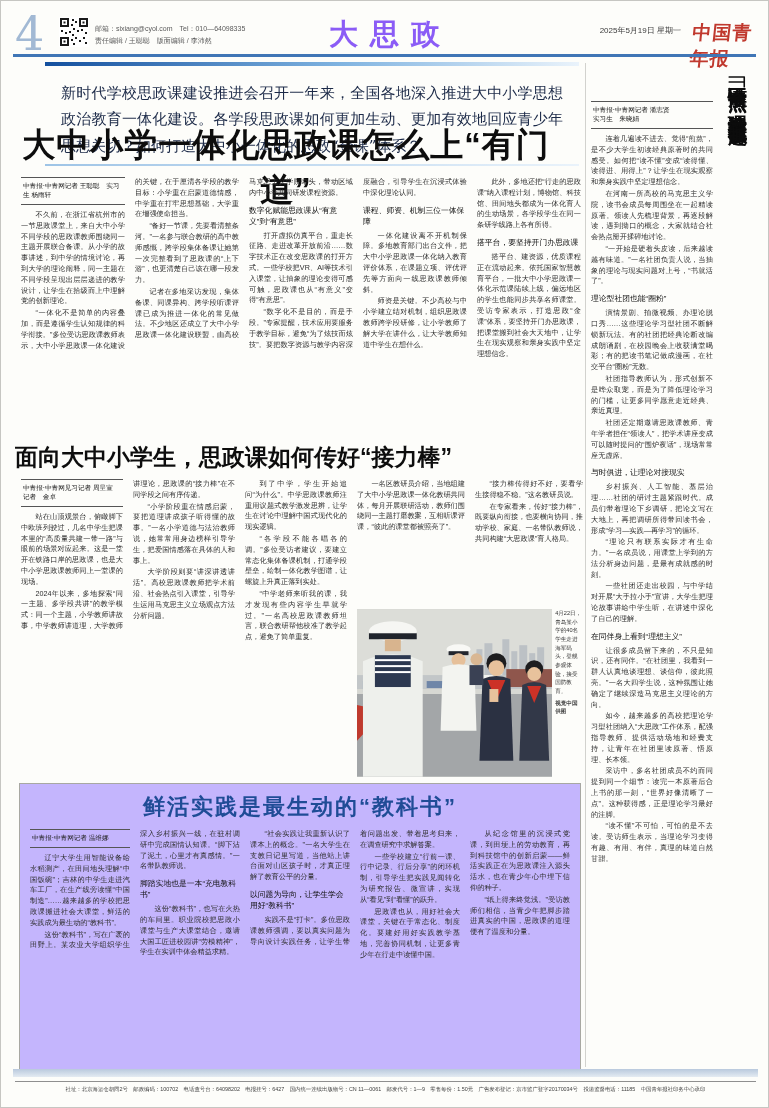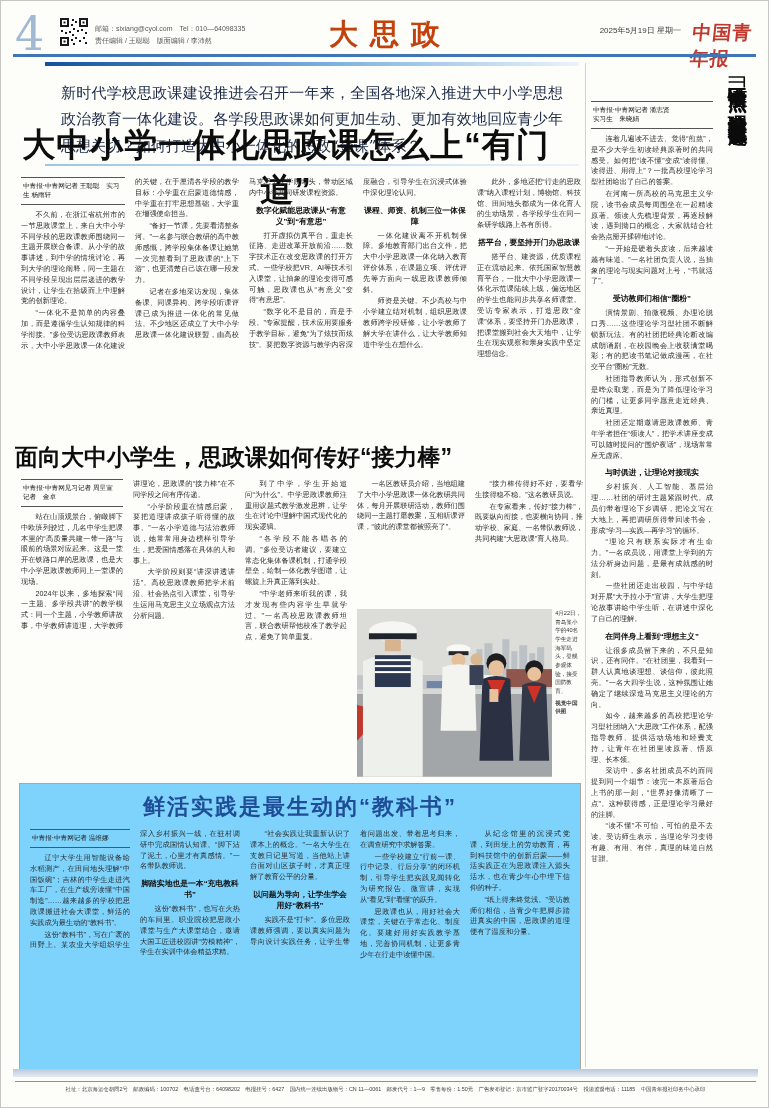--- a/index.html
+++ b/index.html
@@ -3,51 +3,51 @@
 <meta charset="utf-8">
 <style>
   html,body{margin:0;padding:0;background:#e9e9e6;font-family:"Liberation Sans","DejaVu Sans",sans-serif;}
   .page{position:relative;width:769px;height:1108px;margin:0 auto;background:#fdfdfa;
         border:1px solid #c6c6c2;box-sizing:border-box;box-shadow:0 2px 10px rgba(0,0,0,.25);overflow:hidden;color:#2c2c2c;}
   
   .pagenum{position:absolute;left:14px;top:10px;font-size:46px;line-height:1;color:#a2b9d4;font-family:"DejaVu Serif",serif;}
   .qr{position:absolute;left:58px;top:16px;width:30px;height:30px;}
   .contact{position:absolute;left:94px;top:22px;font-size:7px;line-height:1.7;color:#5a5a5a;}
   .sectitle{position:absolute;left:0;right:0;top:14px;text-align:center;font-size:29px;font-weight:900;
-            letter-spacing:12px;text-indent:12px;color:#c2410c;}
+            letter-spacing:12px;text-indent:12px;color:#8b5cf6;}
   .dateline{position:absolute;left:560px;top:24px;width:120px;text-align:right;font-size:8px;color:#3c3c3c;}
   .masthead{position:absolute;left:690px;top:19px;font-size:19px;font-weight:bold;color:#c0392e;
             font-family:"DejaVu Serif",serif;transform:skewX(-6deg);letter-spacing:1px;}
   .toprule{position:absolute;left:12px;right:12px;top:53px;height:3px;background:#4076b6;}
   
   .lead{position:absolute;left:44px;top:61px;width:534px;}
   .lead .bar{height:4px;background:linear-gradient(90deg,#14509e,#7fb3e0 55%,#eaf3fb);}
   .lead .txt{padding:14px 16px 5px;font-size:15px;line-height:1.75;color:#1c2a48;
              font-family:"DejaVu Serif",serif;text-align:justify;}
   .lead .bar2{height:2px;background:linear-gradient(90deg,#9ec4e6,#eaf3fb);}
   
   .headline1{position:absolute;left:2px;top:122px;width:566px;text-align:center;font-size:33px;
              font-weight:900;color:#0d0d0d;letter-spacing:1px;}
   .body-cols{position:absolute;left:20px;top:176px;width:560px;height:262px;column-count:5;column-gap:10px;overflow:hidden;}
   .para{font-size:7.2px;line-height:1.5;text-indent:2em;text-align:justify;margin:0 0 1px;color:#2d2d2d;}
-  .subhead{font-size:7.8px;font-weight:bold;text-align:center;margin:6px 0 4px;color:#0f0f0f;break-inside:avoid;}
+  .subhead{font-size:7.8px;font-weight:normal;margin:6px 0 4px;color:#0f0f0f;break-inside:avoid;}
   .byline{font-size:6.6px;border-top:1px solid #555;border-bottom:1px solid #555;padding:4px 2px;margin:0 0 5px;
           white-space:pre-line;color:#222;break-inside:avoid;}
   
   .headline2{position:absolute;left:14px;top:441px;width:566px;text-align:left;font-size:23px;font-weight:900;color:#0d0d0d;}
   .a2body{position:absolute;left:20px;top:478px;width:562px;height:298px;display:flex;gap:10px;}
   .a2left{width:336px;column-count:3;column-gap:10px;overflow:hidden;}
   .a2right{width:226px;display:flex;flex-direction:column;}
   .a2rtop{height:126px;column-count:2;column-gap:10px;overflow:hidden;}
   .photorow{display:flex;margin-top:4px;}
   .caption{width:28px;padding-left:3px;font-size:5.6px;line-height:1.55;color:#333;}
   .caption .credit{margin-top:3px;font-weight:bold;color:#444;}
   
   .a3box{position:absolute;left:18px;top:782px;width:562px;height:288px;border:1px solid #a8a8a2;
-         background:#7dd3fc;box-sizing:border-box;padding:6px 10px;}
+         background:#c4b5fd;box-sizing:border-box;padding:6px 10px;}
   .a3head{text-align:center;font-size:22px;font-weight:900;color:#1f4c96;letter-spacing:2px;margin:2px 0 7px;}
   .a3cols{height:232px;column-count:5;column-gap:10px;overflow:hidden;}
   
   .vdivider{position:absolute;left:584px;top:62px;width:1px;height:1004px;background:#d2d2ce;}
   .rc-body{position:absolute;left:590px;top:100px;width:122px;height:964px;overflow:hidden;}
   .vtitle-wrap{position:absolute;left:714px;top:70px;width:44px;height:478px;display:flex;justify-content:center;}
   .vtitle{writing-mode:vertical-rl;text-orientation:mixed;font-size:19px;font-weight:900;letter-spacing:1px;
           color:#0c0c0c;line-height:1.1;}
   
   .botband{position:absolute;left:12px;top:1068px;width:745px;height:8px;
@@ -219,24 +219,24 @@
         <p class="para">思政课也从，用好社会大课堂，关键在于常态化、制度化。要建好用好实践教学基地，完善协同机制，让更多青少年在行走中读懂中国。</p>
         <p class="para">从纪念馆里的沉浸式党课，到田埂上的劳动教育，再到科技馆中的创新启蒙——鲜活实践正在为思政课注入源头活水，也在青少年心中埋下信仰的种子。</p>
         <p class="para">“纸上得来终觉浅。”受访教师们相信，当青少年把脚步踏进真实的中国，思政课的道理便有了温度和分量。</p>
       </div>
   </div>
 
   <div class="vdivider"></div>
   <div class="rc-body">
       <div class="byline">中青报·中青网记者 潘志贤
 实习生　朱晓娟</div>
-      <p class="para">连着几遍读不进去、觉得“煎熬”，是不少大学生初读经典原著时的共同感受。如何把“读不懂”变成“读得懂、读得进、用得上”？一批高校理论学习型社团给出了自己的答案。</p>
+      <p class="para">连着几遍读不进去、觉得“煎熬”，是不少大学生初读经典原著时的共同感受。如何把“读不懂”变成“读得懂、读得进、用得上”？让学生在现实观察和亲身实践中坚定理想信念。</p>
       <p class="para">在河南一所高校的马克思主义学院，读书会成员每周围坐在一起精读原著。领读人先梳理背景，再逐段解读，遇到拗口的概念，大家就结合社会热点掰开揉碎地讨论。</p>
       <p class="para">“一开始是硬着头皮读，后来越读越有味道。”一名社团负责人说，当抽象的理论与现实问题对上号，“书就活了”。</p>
-      <div class="subhead">受访教师们相信“圈粉”</div>
+      <div class="subhead">理论型社团也能“圈粉”</div>
       <p class="para">演情景剧、拍微视频、办理论脱口秀……这些理论学习型社团不断解锁新玩法。有的社团把经典论断改编成朗诵剧，在校园晚会上收获满堂喝彩；有的把读书笔记做成漫画，在社交平台“圈粉”无数。</p>
       <p class="para">社团指导教师认为，形式创新不是哗众取宠，而是为了降低理论学习的门槛，让更多同学愿意走近经典、亲近真理。</p>
       <p class="para">社团还定期邀请思政课教师、青年学者担任“领读人”，把学术讲座变成可以随时提问的“围炉夜话”，现场常常座无虚席。</p>
       <div class="subhead">与时俱进，让理论对接现实</div>
       <p class="para">乡村振兴、人工智能、基层治理……社团的研讨主题紧跟时代。成员们带着理论下乡调研，把论文写在大地上，再把调研所得带回读书会，形成“学习—实践—再学习”的循环。</p>
       <p class="para">“理论只有联系实际才有生命力。”一名成员说，用课堂上学到的方法分析身边问题，是最有成就感的时刻。</p>
       <p class="para">一些社团还走出校园，与中学结对开展“大手拉小手”宣讲，大学生把理论故事讲给中学生听，在讲述中深化了自己的理解。</p>
       <div class="subhead">在同伴身上看到“理想主义”</div>
       <p class="para">让很多成员留下来的，不只是知识，还有同伴。“在社团里，我看到一群人认真地谈理想、谈信仰，彼此照亮。”一名大四学生说，这种氛围让她确定了继续深造马克思主义理论的方向。</p>
       <p class="para">如今，越来越多的高校把理论学习型社团纳入“大思政”工作体系，配强指导教师、提供活动场地和经费支持，让青年在社团里读原著、悟原理、长本领。</p>

